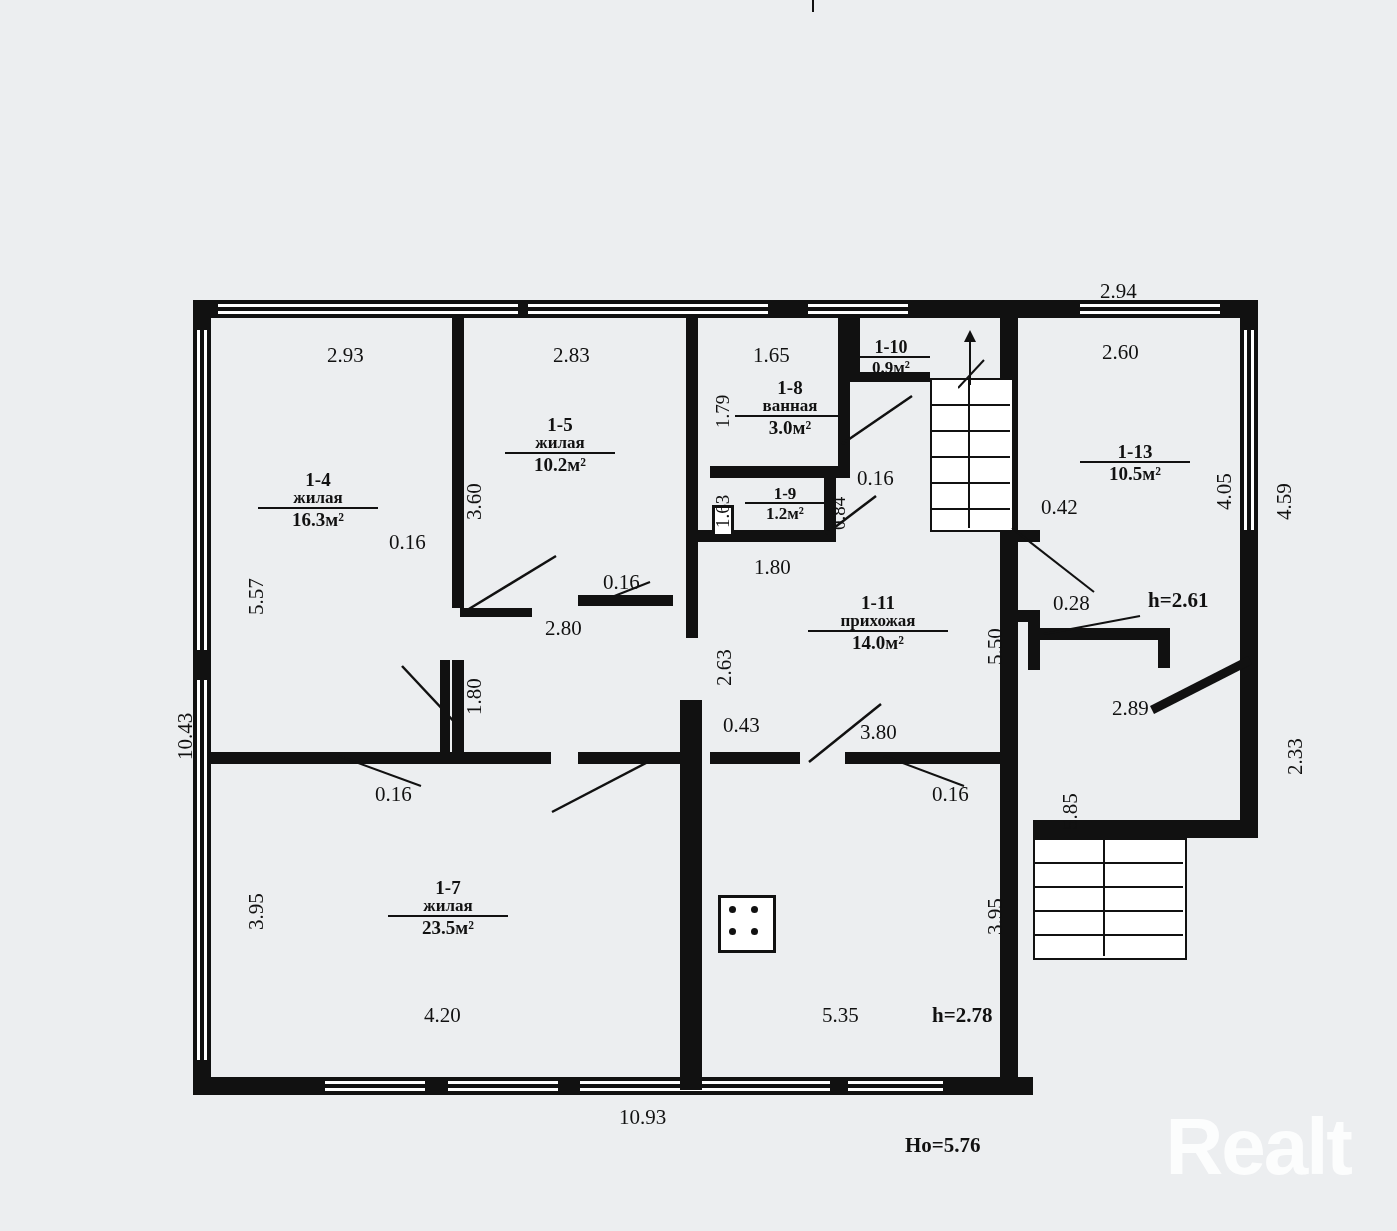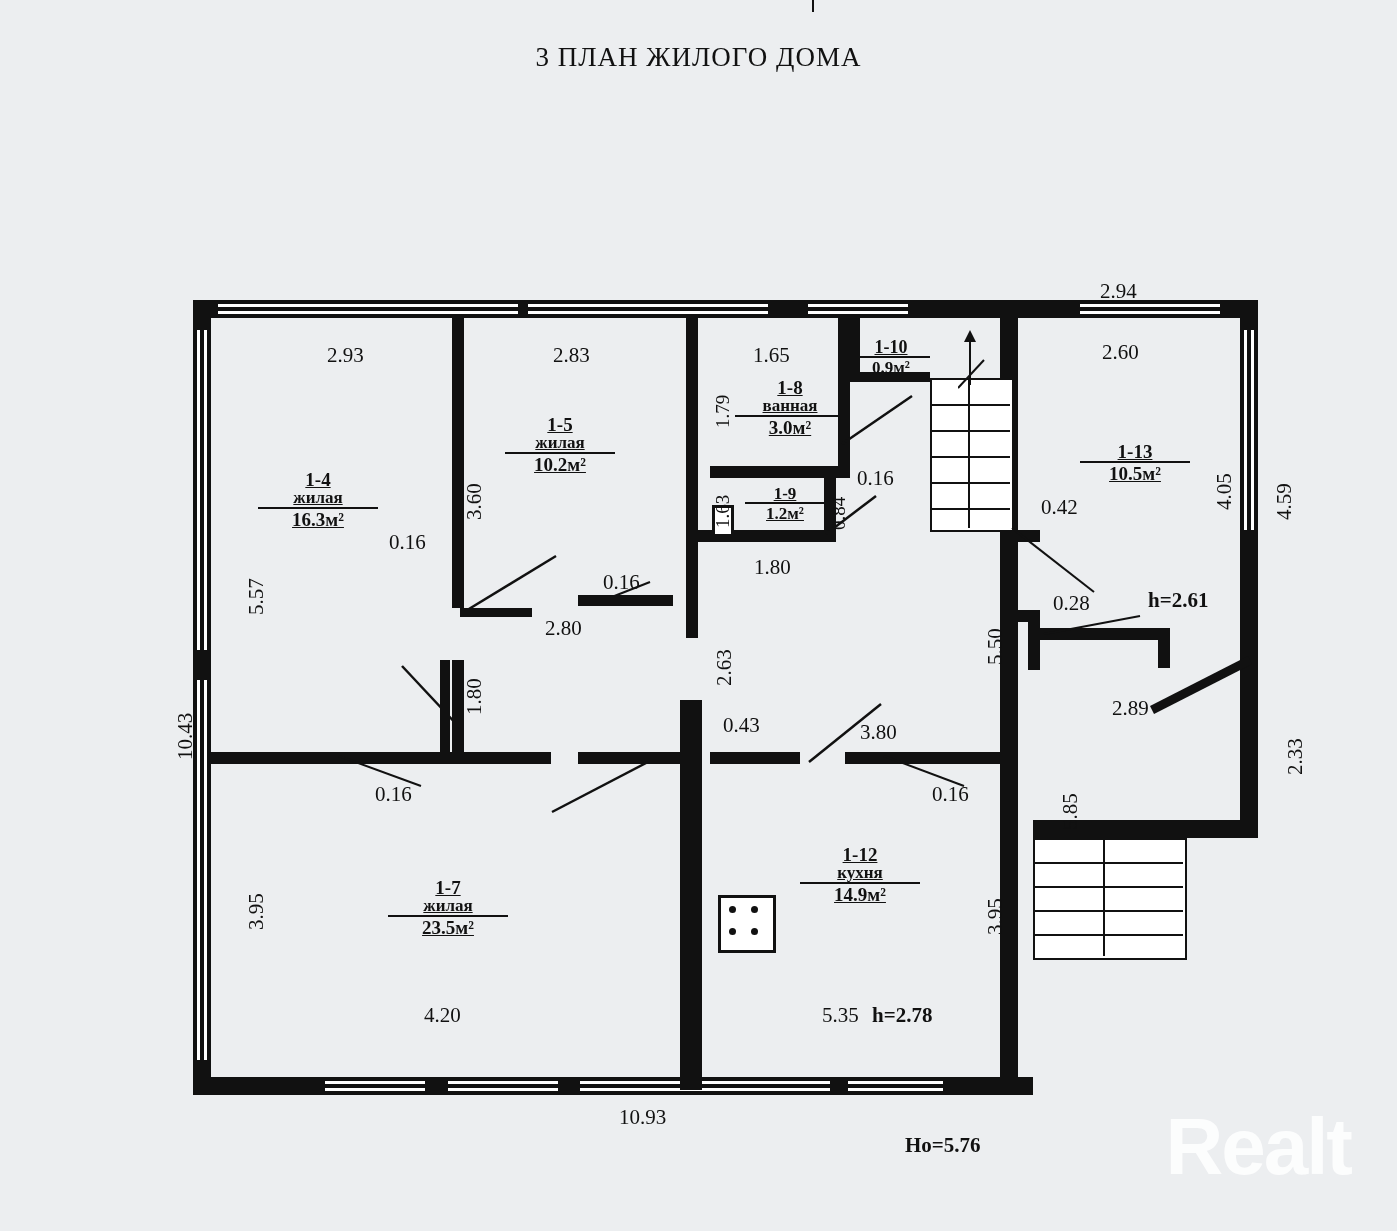--- a/index.html
+++ b/index.html
@@ -43,21 +43,20 @@
   .wall {
     position: absolute;
     background: #111;
   }
   .room-label {
     position: absolute;
     text-align: center;
     font-family: "Liberation Serif", serif;
     line-height: 1.02;
     color: #111;
-    text-decoration: underline;
   }
   .room-label .code { display:block; font-size: 19px; font-weight: 700; }
   .room-label .nm   { display:block; font-size: 17px; font-weight: 700; }
   .room-label .ar   { display:block; font-size: 19px; font-weight: 700; border-top: 2px solid #111; padding-top: 1px;}
 
   .dim {
     position: absolute;
     font-size: 21px;
     font-family: "Liberation Serif", serif;
     color: #111;
@@ -106,21 +105,20 @@
   }
   .note { position:absolute; font-size: 21px; font-weight: 700;}
 </style>
 </head>
 <body>
 
 <div id="sheet">
 
   <div class="tick-top"></div>
 
-  <div class="title" id="title-main">3 ПЛАН ЖИЛОГО ДОМА</div>
 
   <div class="wall" style="left:193px; top:300px; width:18px; height:795px;"></div>
   <div class="wall" style="left:193px; top:300px; width:840px; height:18px;"></div>
   <div class="wall" style="left:193px; top:1077px; width:840px; height:18px;"></div>
 
   <div class="wall" style="left:1033px; top:300px; width:225px; height:18px;"></div>
   <div class="wall" style="left:1240px; top:300px; width:18px; height:538px;"></div>
   <div class="wall" style="left:1033px; top:820px; width:225px; height:18px;"></div>
 
   <div class="wall" style="left:1000px; top:300px; width:18px; height:795px;"></div>
@@ -266,26 +264,26 @@
   <div class="room-label" style="left:745px; top:485px; width:80px;">
     <span class="code" style="font-size:17px;">1-9</span>
     <span class="ar" style="font-size:17px;">1.2м²</span>
   </div>
 
   <div class="room-label" style="left:852px; top:338px; width:78px;">
     <span class="code" style="font-size:18px;">1-10</span>
     <span class="ar" style="font-size:17px;">0.9м²</span>
   </div>
 
-
-  <div class="room-label" style="left:800px; top:845px; width:120px;">
-    <span class="code">1-12</span>
-    <span class="nm">кухня</span>
-    <span class="ar">14.9м²</span>
-  </div>
+  <div class="room-label" style="left:808px; top:593px; width:140px;">
+    <span class="code">1-11</span>
+    <span class="nm">прихожая</span>
+    <span class="ar">14.0м²</span>
+  </div>
+
 
   <div class="room-label" style="left:1080px; top:442px; width:110px;">
     <span class="code">1-13</span>
     <span class="ar">10.5м²</span>
   </div>
 
 
   <div class="dim" style="left:327px; top:343px;">2.93</div>
   <div class="dim" style="left:553px; top:343px;">2.83</div>
   <div class="dim" style="left:753px; top:343px;">1.65</div>
@@ -317,21 +315,21 @@
   <div class="dim v" style="left:712px; top:686px;">2.63</div>
   <div class="dim v" style="left:244px; top:930px;">3.95</div>
   <div class="dim v" style="left:983px; top:935px;">3.95</div>
   <div class="dim v" style="left:983px; top:665px;">5.50</div>
   <div class="dim v" style="left:1058px; top:830px;">5.85</div>
   <div class="dim v" style="left:1212px; top:510px;">4.05</div>
   <div class="dim v" style="left:1272px; top:520px;">4.59</div>
   <div class="dim v" style="left:1283px; top:775px;">2.33</div>
 
   <div class="note" style="left:1148px; top:588px;">h=2.61</div>
-  <div class="note" style="left:872px; top:1003px;">h=2.78</div>
+  <div class="note" style="left:932px; top:1003px;">h=2.78</div>
   <div class="note" style="left:905px; top:1133px;">Но=5.76</div>
 
   <svg style="position:absolute; left:1040px; top:612px; width:110px; height:30px;">
     <line x1="4" y1="22" x2="100" y2="4" stroke="#111" stroke-width="2"></line>
   </svg>
   <svg style="position:absolute; left:1008px; top:520px; width:100px; height:80px;">
     <line x1="4" y1="8" x2="86" y2="72" stroke="#111" stroke-width="2"></line>
   </svg>
   <svg style="position:absolute; left:335px; top:752px; width:90px; height:40px;">
     <line x1="86" y1="34" x2="4" y2="4" stroke="#111" stroke-width="2"></line>

